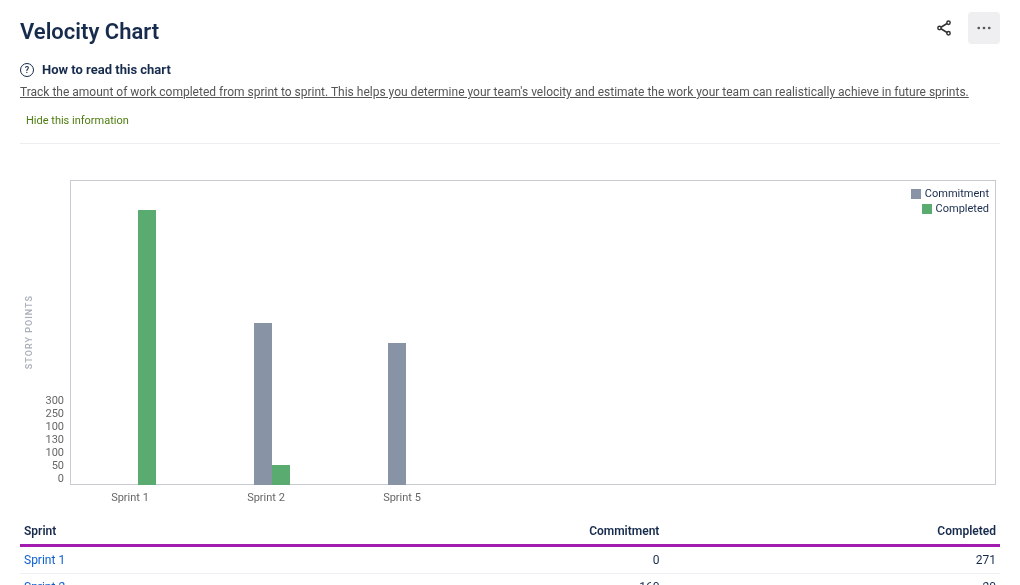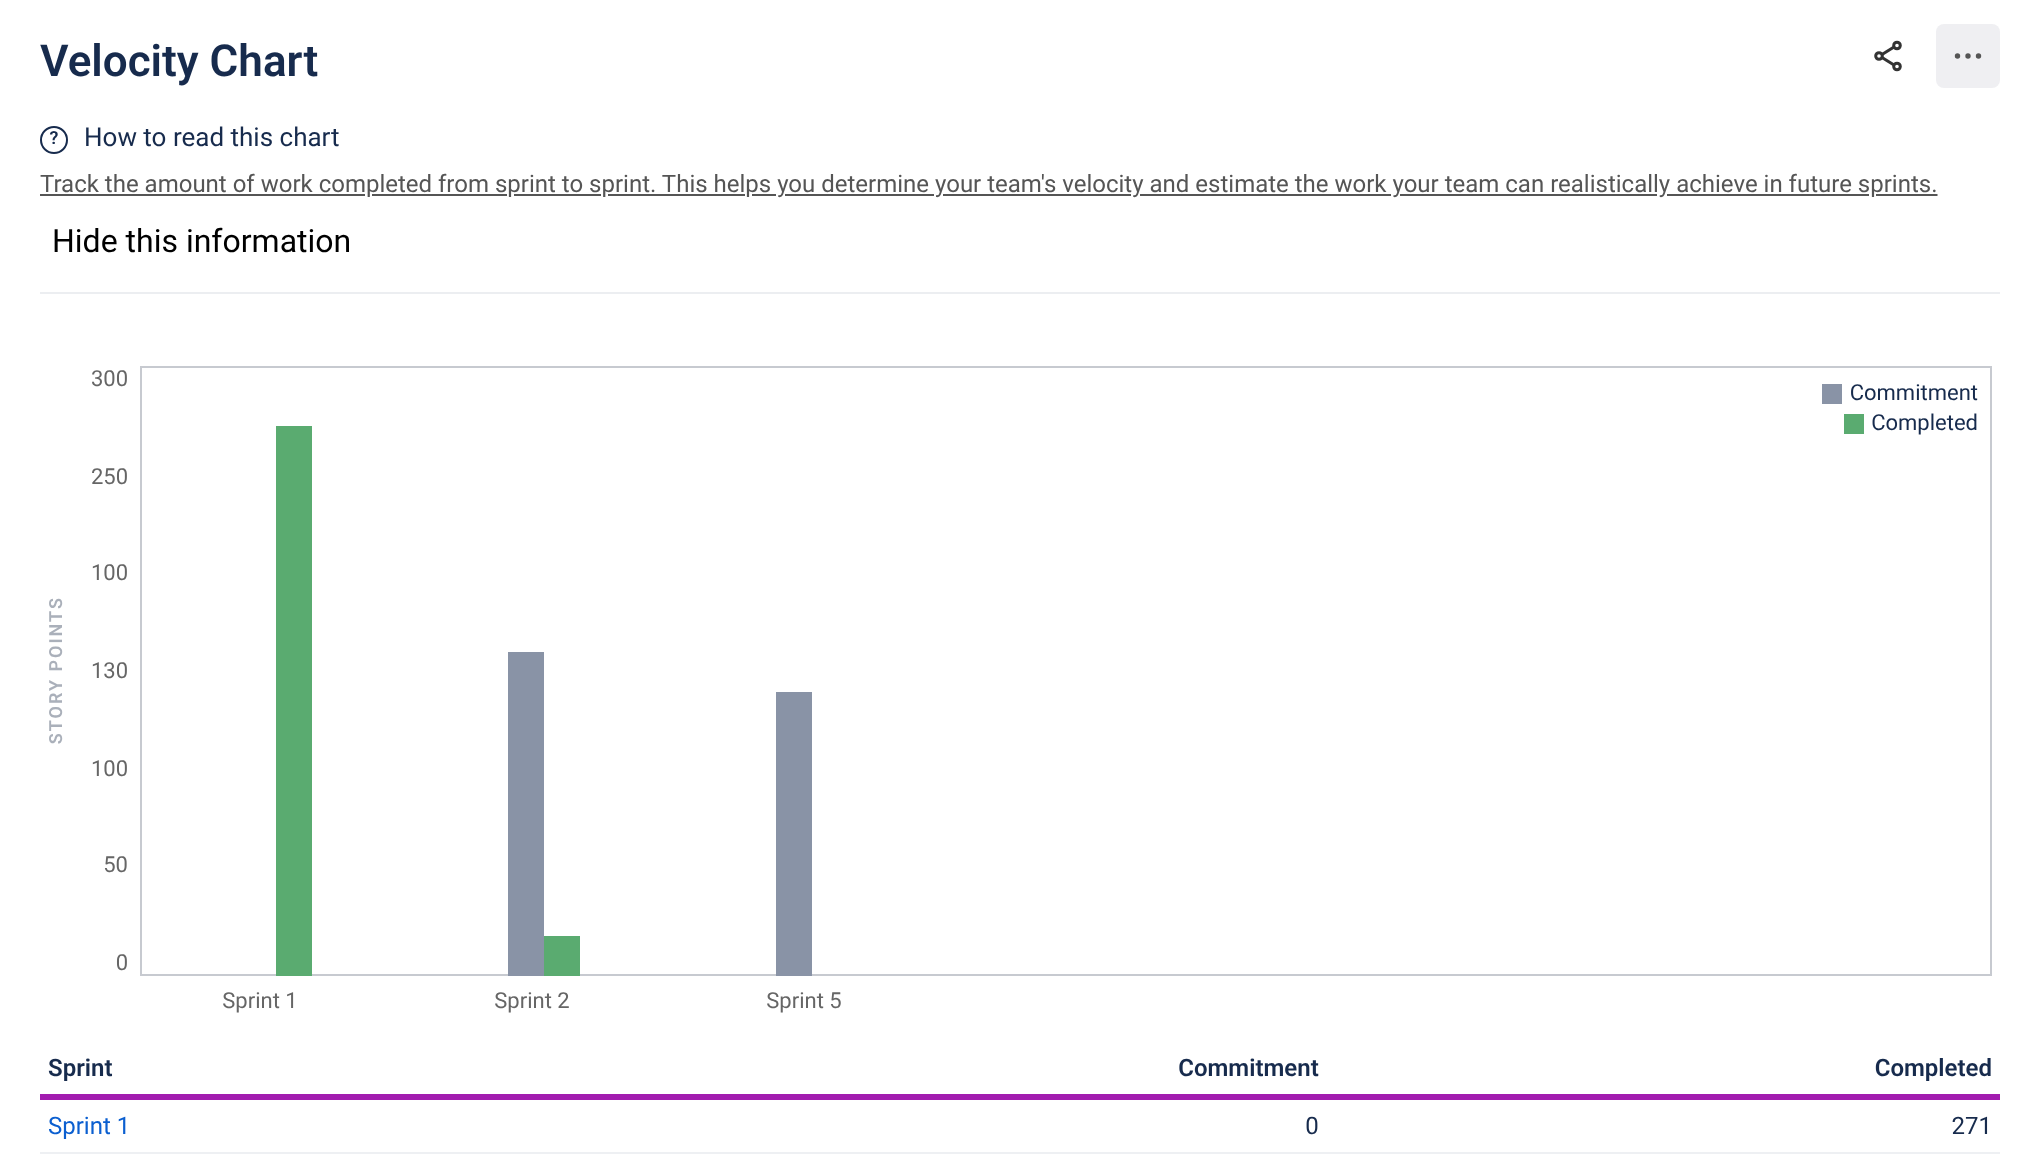--- a/index.html
+++ b/index.html
@@ -48,32 +48,32 @@
       border: 1.4px solid #172b4d;
       border-radius: 50%;
       display: flex;
       align-items: center;
       justify-content: center;
       font-size: 9px;
       font-weight: 600;
     }
     .info-title {
       font-size: 13px;
-      font-weight: 400;
+      font-weight: 700;
       color: #172b4d;
     }
     .info-desc {
       font-size: 12px;
       color: #555;
       margin-bottom: 10px;
       text-decoration: underline;
     }
     .hide-link {
-      color: #000000;
-      font-size: 16px;
+      color: #4d7c0f;
+      font-size: 11px;
       cursor: pointer;
       display: inline-block;
       margin: 2px 0 12px 6px;
     }
     .divider {
       border: none;
       border-top: 1px solid #eceef1;
       margin: 4px 0 36px 0;
     }
     .chart-wrap {
@@ -89,21 +89,21 @@
       font-size: 9px;
       letter-spacing: 1px;
       color: #aab0ba;
       font-weight: 600;
       align-self: center;
       margin-right: 4px;
     }
     .yaxis {
       display: flex;
       flex-direction: column;
-      justify-content: space-between;
+      justify-content: flex-end;
       align-items: flex-end;
       height: 305px;
       font-size: 11px;
       color: #666;
       padding-right: 6px;
       width: 32px;
     }
     .plot-box {
       position: relative;
       flex: 1;

